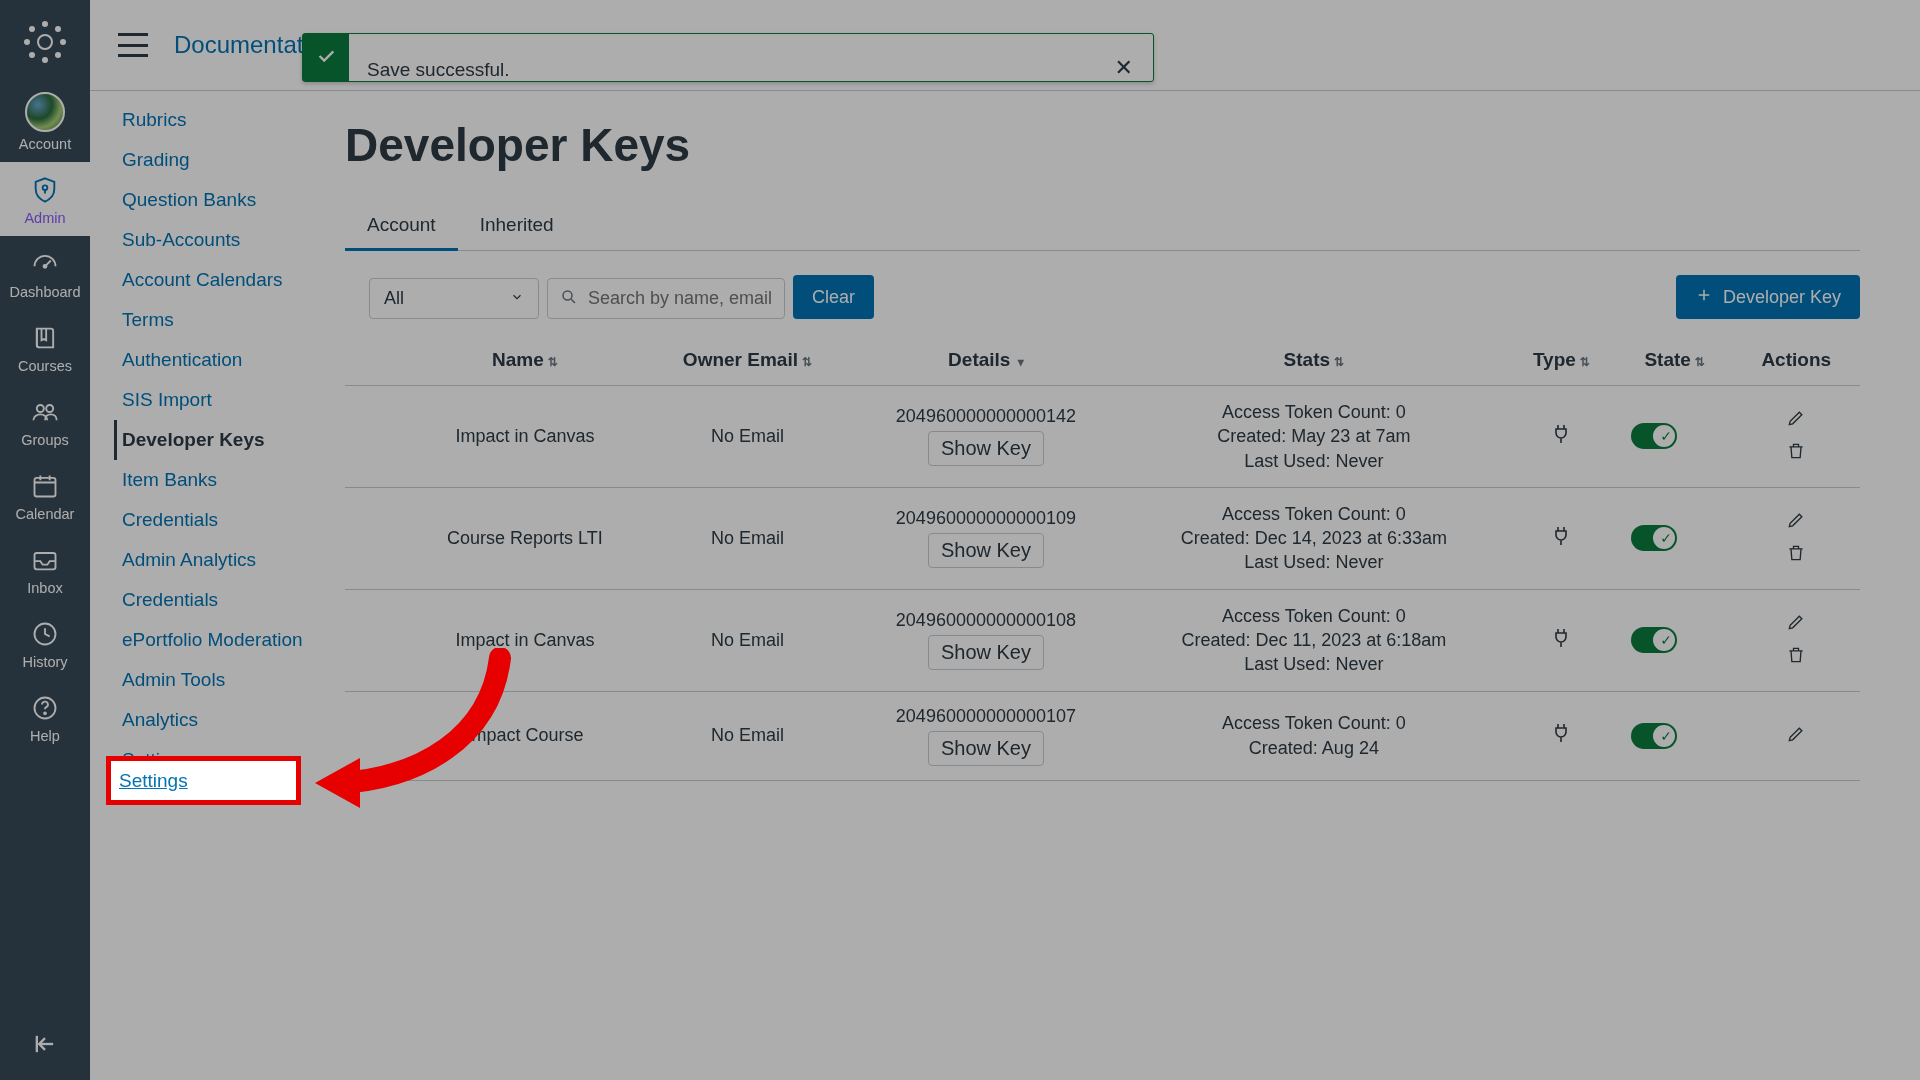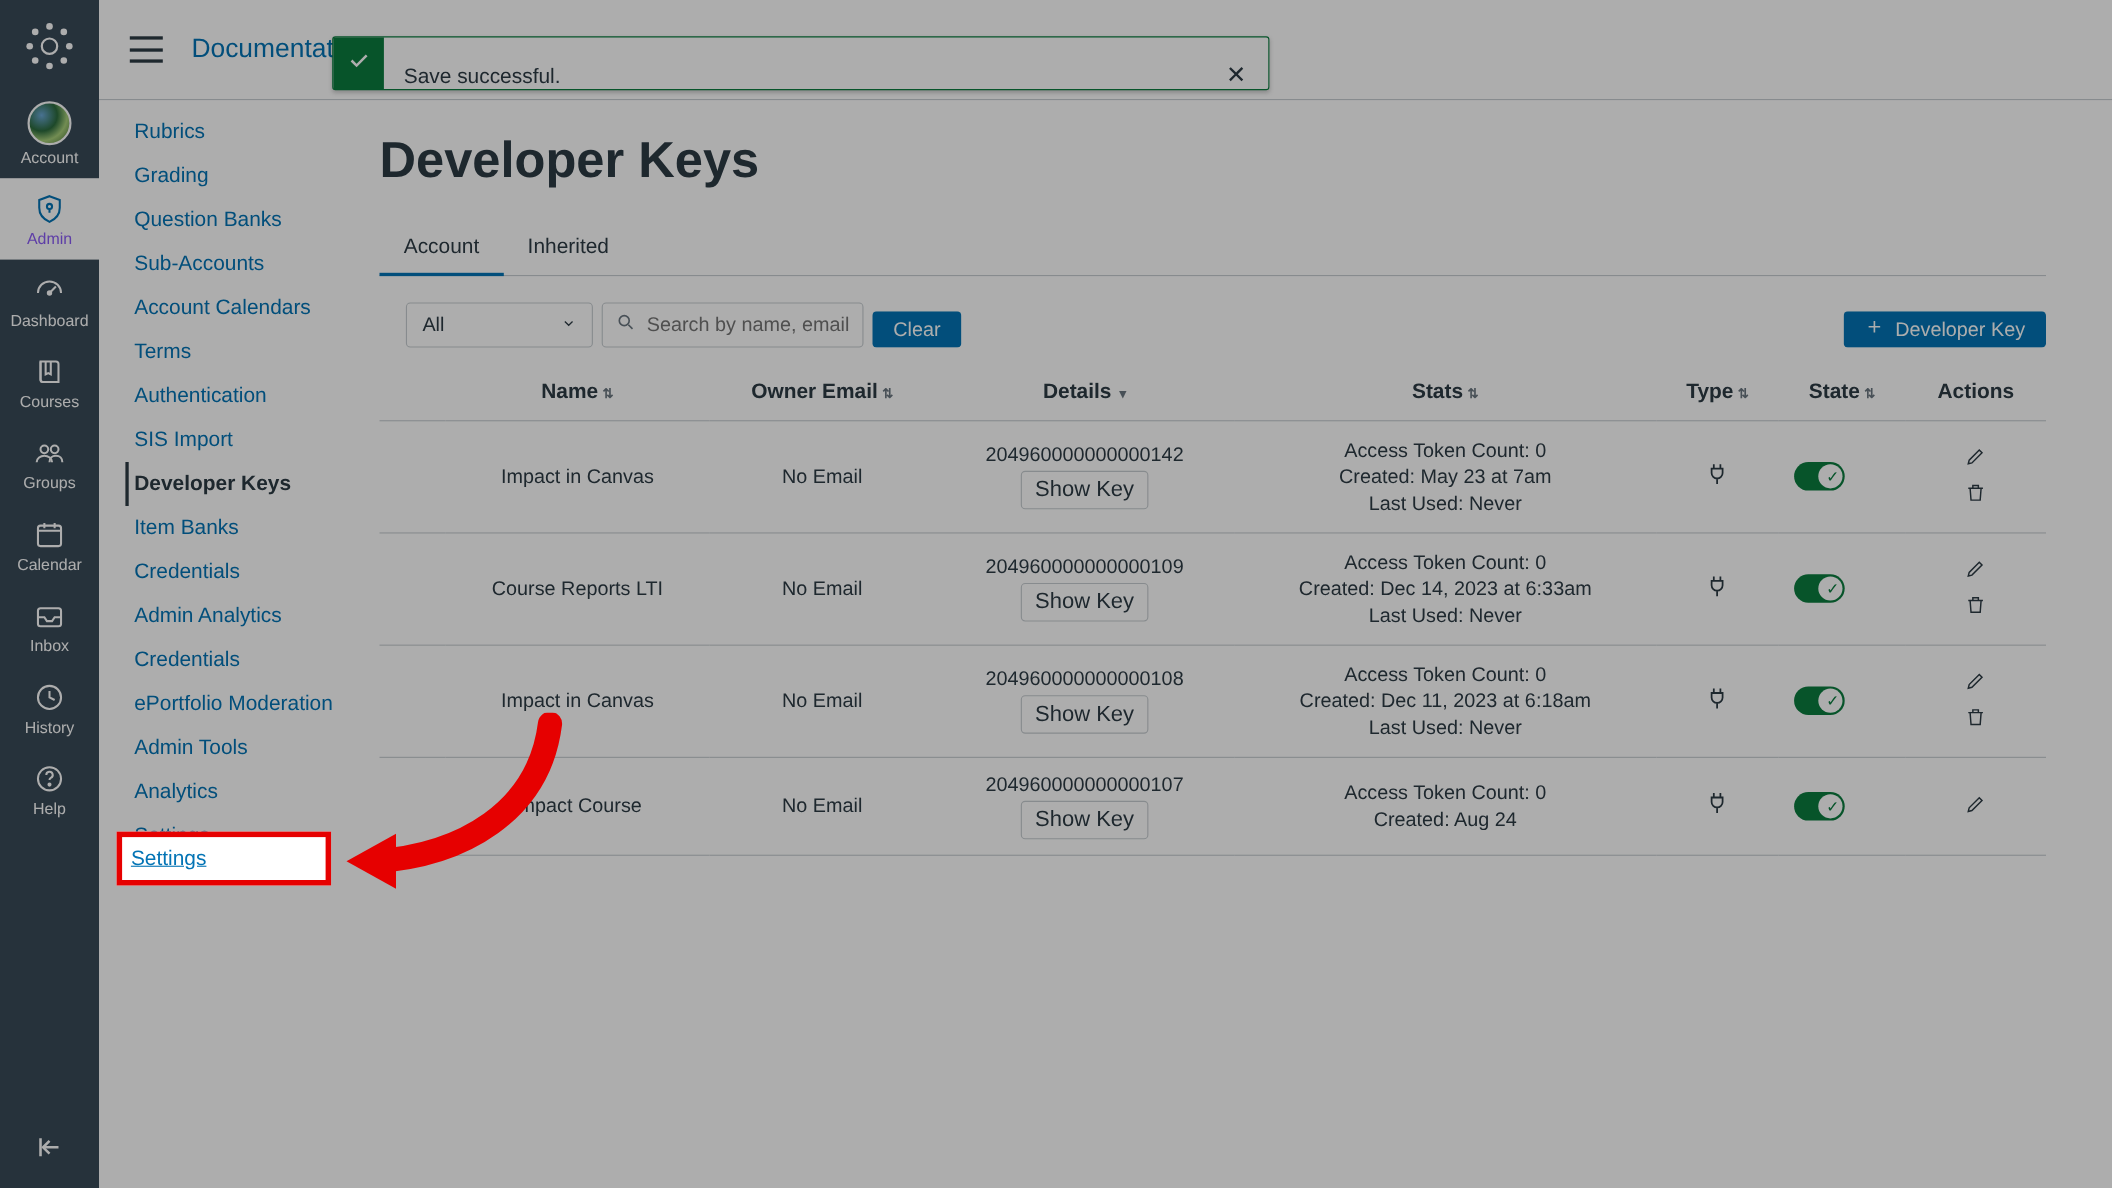--- a/index.html
+++ b/index.html
@@ -129,21 +129,21 @@
       width: 238px; height: 41px;
       border: 1px solid #c7cdd1; border-radius: 4px;
       display: flex; align-items: center; padding: 0 12px;
     }
     .search input {
       border: none; outline: none; font-size: 18px; color: #2d3b45;
       width: 100%; background: transparent;
     }
     .search svg { margin-right: 10px; flex-shrink: 0; }
     .btn {
-      height: 33px; border-radius: 4px; padding: 4px 18px;
+      height: 44px; border-radius: 4px; padding: 4px 18px;
       display: inline-flex; align-items: center; font-size: 18px;
       cursor: pointer; border: 1px solid transparent;
     }
     .btn-primary { background: #0374b5; color: #fff; }
     .btn-plus svg { margin-right: 10px; }
     .toolbar .spacer { flex: 1; }
 
     table.dk {
       width: 100%; border-collapse: collapse;
     }

